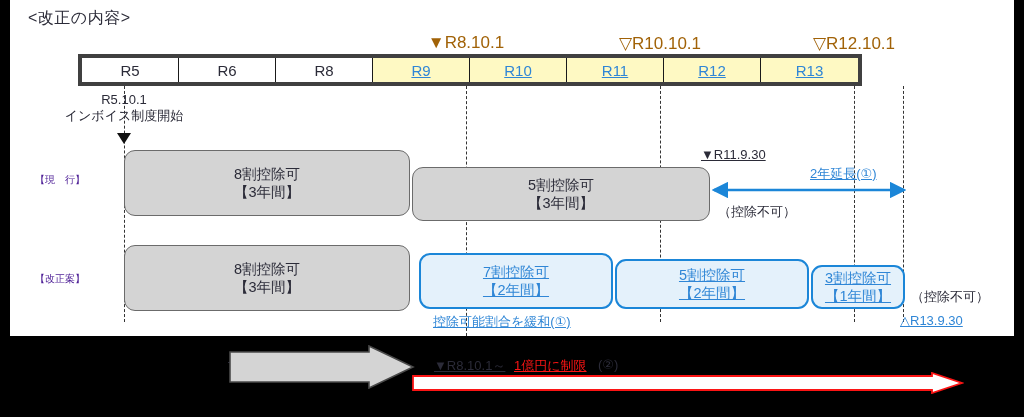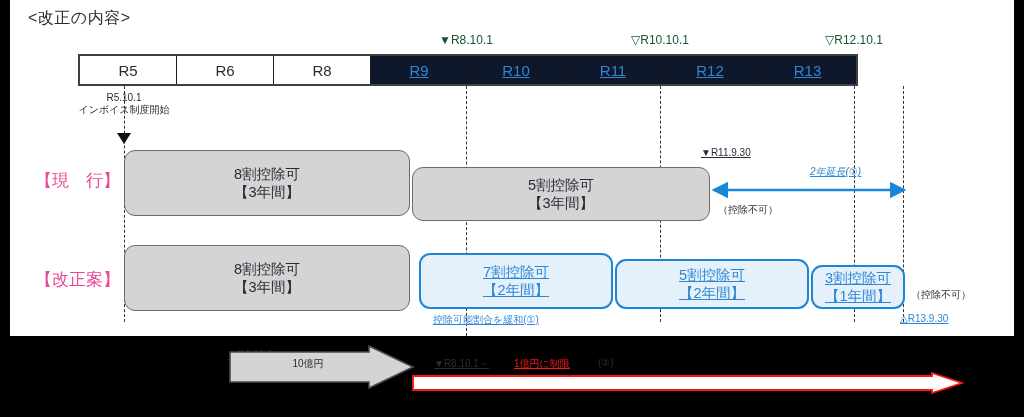--- a/index.html
+++ b/index.html
@@ -25,53 +25,53 @@
     font-size:16px;color:#2b2b38;
     letter-spacing:.5px;
     white-space:nowrap;
   }
 
   
   .timeline{
     left:68px;top:54px;
     height:32px;
     display:flex;
-    border:2px solid #404040;
+    border:4px solid #404040;
     box-sizing:border-box;
   }
   .tl-cell{
     width:97px;height:100%;
     box-sizing:border-box;
     border-right:1.5px solid #1a1a1a;
     display:flex;align-items:center;justify-content:center;
     font-size:15px;color:#2b2b38;
     background:#ffffff;
   }
   .tl-cell:last-child{border-right:none;}
   .tl-cell.blue{
-    background:#0f172a;
+    background:#fef9c3;
     color:#2f86d6;
     text-decoration:underline;
   }
 
   
   .marker{
-    font-size:12px;color:#14532d;
+    font-size:17px;color:#a16207;
     white-space:nowrap;
     transform:translateX(-50%);
   }
 
   
   .vline{
     width:0;border-left:1.6px dashed #333;
   }
 
   
   .rowlabel{
-    font-size:17px;color:#ec4899;
+    font-size:10px;color:#4c1d95;
     white-space:nowrap;
     transform:translateY(-50%);
   }
 
   
   .box{
     box-sizing:border-box;
     border-radius:11px;
     display:flex;flex-direction:column;
     align-items:center;justify-content:center;
@@ -85,21 +85,21 @@
     color:#2b2b38;
   }
   .box.blue{
     background:#e4f1fb;
     border:2.6px solid #1b86d8;
     color:#2f86d6;
   }
   .box.blue span{text-decoration:underline;}
 
   
-  .note{font-size:10px;white-space:nowrap;color:#2b2b38;}
+  .note{font-size:13px;white-space:nowrap;color:#2b2b38;}
   .note.bluetxt{color:#2f86d6;text-decoration:underline;}
   .note.uline{text-decoration:underline;}
   .note.redtxt{color:#fb1414;text-decoration:underline;}
 
   
   .downtri{
     width:0;height:0;
     border-left:7px solid transparent;
     border-right:7px solid transparent;
     border-top:11px solid #111;
@@ -166,21 +166,21 @@
       <span>【3年間】</span>
     </div>
 
     <div class="abs box gray" style="left:402px;top:167px;width:298px;height:54px;">
       <span>5割控除可</span>
       <span>【3年間】</span>
     </div>
 
     <div class="abs note uline" style="left:691px;top:147px;">▼R11.9.30</div>
     <div class="abs note" style="left:708px;top:203px;">（控除不可）</div>
-    <div class="abs note bluetxt" style="left:800px;top:165px;font-style:italic;">2年延長(①)</div>
+    <div class="abs note bluetxt" style="left:800px;top:165px;">2年延長(①)</div>
 
     <svg class="abs" style="left:698px;top:180px;" width="202" height="20">
       <defs>
         <marker id="bhead" markerWidth="7" markerHeight="7" refX="6" refY="3.5" orient="auto">
           <polygon points="0,0 7,3.5 0,7" fill="#1b86d8"></polygon>
         </marker>
         <marker id="bheadL" markerWidth="7" markerHeight="7" refX="1" refY="3.5" orient="auto">
           <polygon points="7,0 0,3.5 7,7" fill="#1b86d8"></polygon>
         </marker>
       </defs>
@@ -214,21 +214,20 @@
     <div class="abs note bluetxt" style="left:423px;top:313px;">控除可能割合を緩和(①)</div>
     <div class="abs note" style="left:901px;top:288px;">（控除不可）</div>
     <div class="abs note bluetxt" style="left:890px;top:313px;">△R13.9.30</div>
 
 
     <div class="abs note uline" style="left:218px;top:348px;text-decoration:underline;">▼R6.10.1～</div>
 
     <svg class="abs" style="left:219px;top:345px;" width="186" height="44">
       <polygon points="1,7 140,7 140,1 184,22 140,43 140,37 1,37" fill="#d4d4d4" stroke="#4a4a4a" stroke-width="1.6"></polygon>
     </svg>
-    <div class="abs note" style="left:243px;top:357px;width:110px;text-align:center;">10億円</div>
 
     <div class="abs note uline" style="left:424px;top:357px;">▼R8.10.1～</div>
     <div class="abs note redtxt" style="left:504px;top:357px;">1億円に制限</div>
     <div class="abs note" style="left:588px;top:357px;">(②)</div>
 
     <svg class="abs" style="left:402px;top:372px;" width="552" height="22">
       <polygon points="1,4 520,4 520,1 550,11 520,21 520,18 1,18" fill="#ffffff" stroke="#fb1414" stroke-width="1.8"></polygon>
     </svg>
 
   </div>

